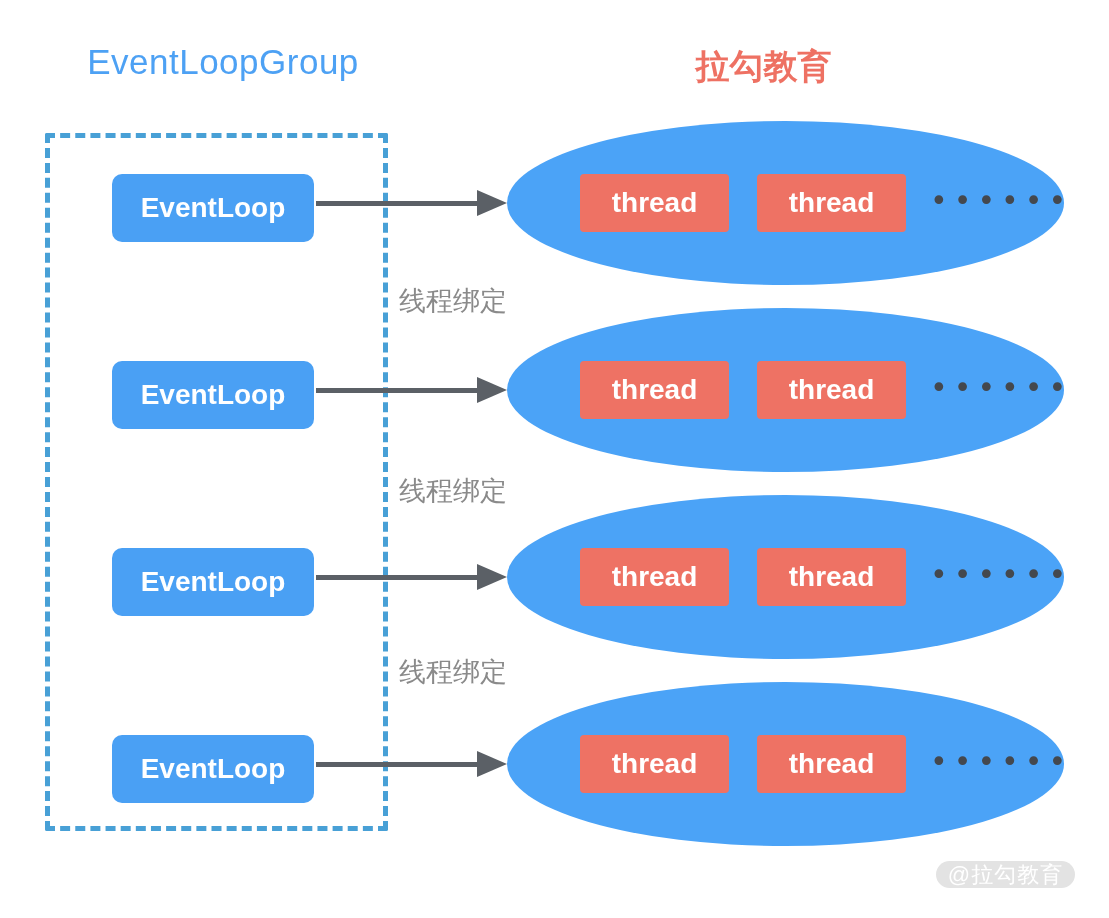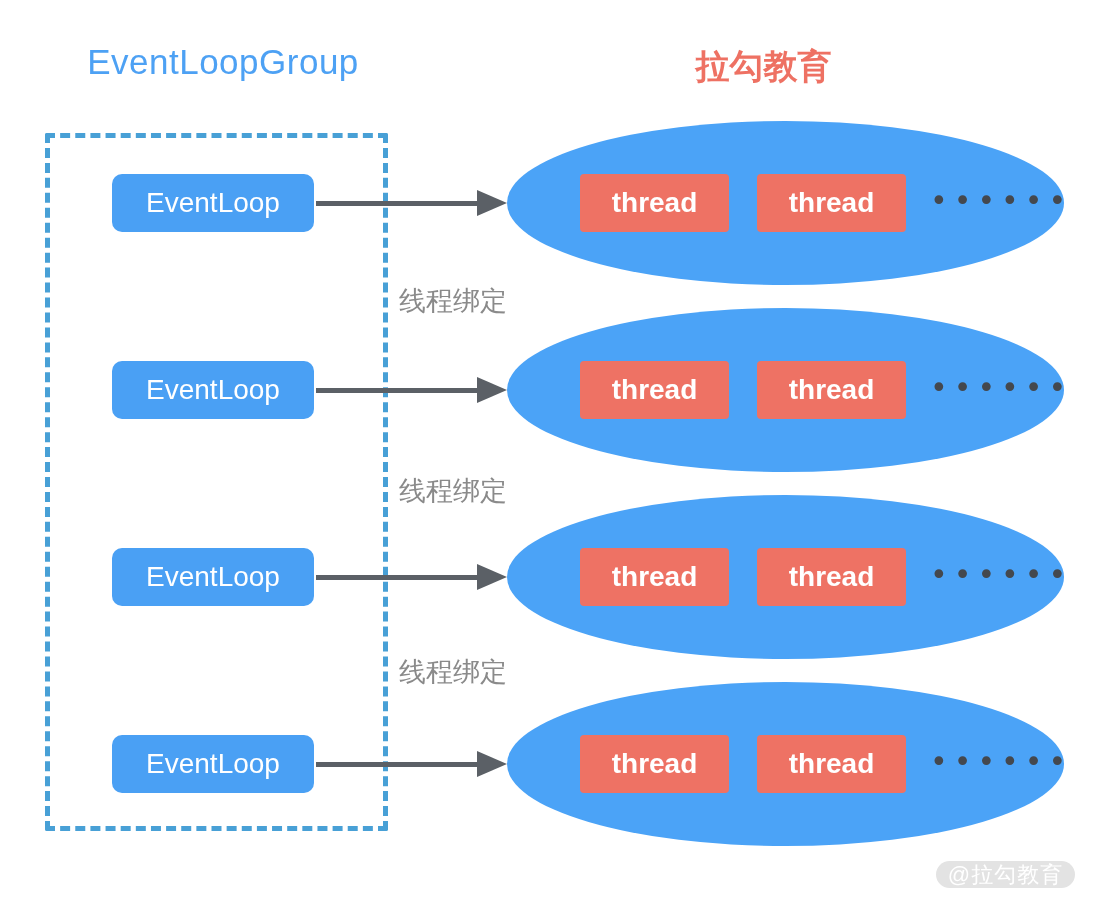--- a/index.html
+++ b/index.html
@@ -65,26 +65,26 @@
     left: 0;
     width: 1109px;
     height: 164px;
   }
 
   .eventloop-box {
     position: absolute;
     left: 112px;
     top: 53px;
     width: 202px;
-    height: 58px;
+    height: 68px;
     background: var(--box-blue);
     border-radius: 10px;
     color: #ffffff;
     font-size: 28px;
-    font-weight: 400;
+    font-weight: 700;
     display: flex;
     align-items: center;
     justify-content: center;
   }
 
   .arrow-line {
     position: absolute;
     left: 316px;
     top: 80px;
     width: 164px;

